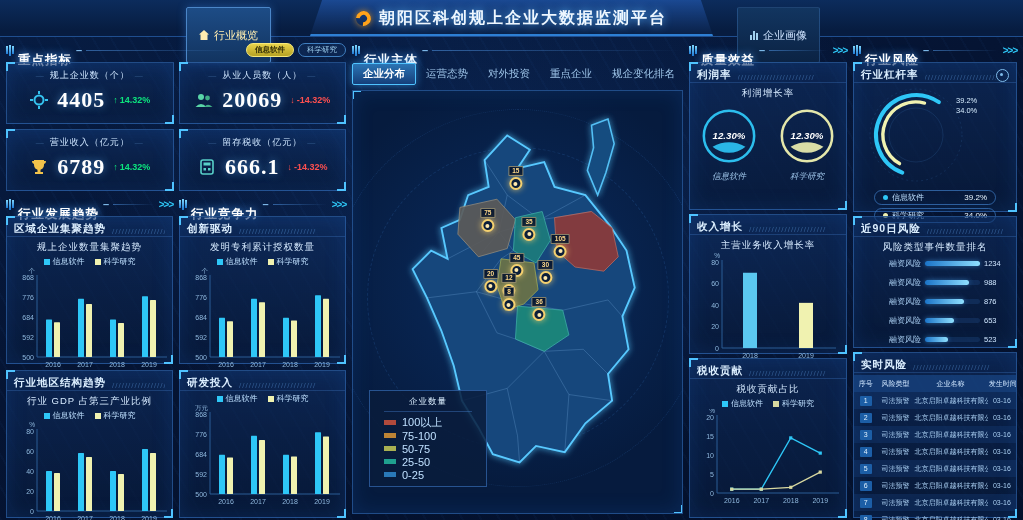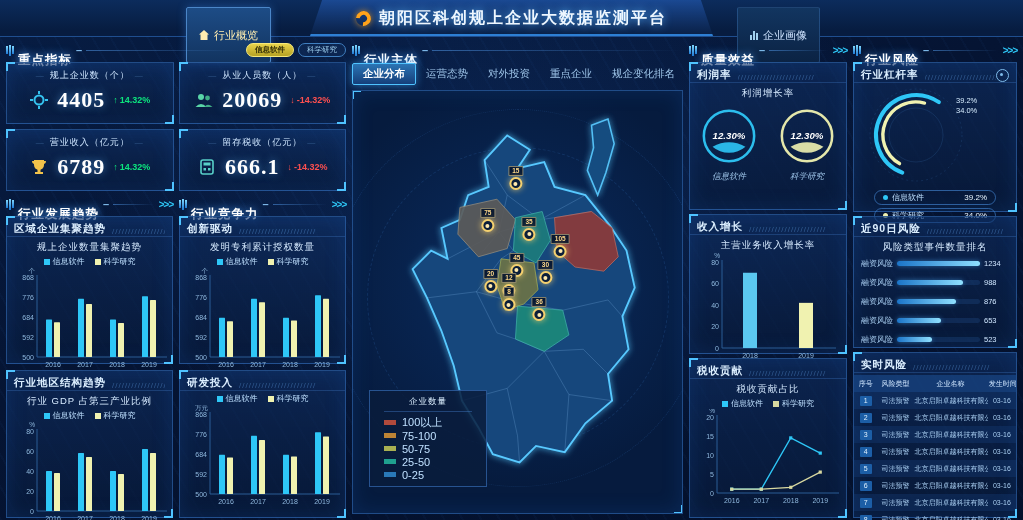--- a/index.html
+++ b/index.html
@@ -110,21 +110,21 @@
   .r-lev{height:148px;margin-bottom:4px;}
   .r-recent{height:130px;margin-bottom:4px;}
   .r-real{height:164px;}
   .gear-btn{margin-left:auto;width:11px;height:11px;border-radius:50%;border:1px solid #7fbcec;position:relative;cursor:pointer;}
   .gear-btn::after{content:"";position:absolute;left:3px;top:3px;width:3px;height:3px;border-radius:50%;background:#7fbcec;}
   .gpill{display:flex;align-items:center;gap:4px;border:1px solid rgba(70,140,220,.6);border-radius:9px;
          padding:1px 8px;font-size:8px;color:#bfe0ff;width:104px;margin:3px auto 0;justify-content:space-between;}
   .gdot{width:5px;height:5px;border-radius:50%;display:inline-block;}
   .gval{color:#eaf6ff;}
   .hrow{display:flex;align-items:center;gap:4px;height:19px;padding:0 7px;}
-  .hlabel{width:32px;font-size:8px;color:#a8cdf0;text-align:right;white-space:nowrap;}
+  .hlabel{width:32px;font-size:8px;color:#a8cdf0;text-align:right;white-space:nowrap;margin-left:28px;}
   .htrack{flex:1;height:5px;background:rgba(40,90,160,.25);border-radius:3px;position:relative;}
   .hfill{position:absolute;left:0;top:0;height:100%;border-radius:3px;background:linear-gradient(90deg,#1b74c8,#8fe0ff);box-shadow:0 0 5px rgba(80,180,255,.5);}
   .hval{width:25px;font-size:7.5px;color:#cfe6ff;}
   .tbl{width:100%;border-collapse:collapse;font-size:7px;table-layout:fixed;margin-top:2px;}
   .tbl th{background:rgba(30,80,150,.55);color:#cfe6ff;font-weight:normal;height:15px;white-space:nowrap;overflow:hidden;}
   .tbl td{color:#a8cdf0;height:15px;text-align:center;white-space:nowrap;overflow:hidden;}
   .tbl tr.odd td{background:rgba(22,62,122,.35);}
   .chip{display:inline-block;min-width:10px;height:10px;line-height:10px;background:#1c5ea6;color:#dff1ff;font-size:7px;border-radius:1px;padding:0 1px;}
   svg text{font-family:"Liberation Sans",sans-serif;}
 </style>

